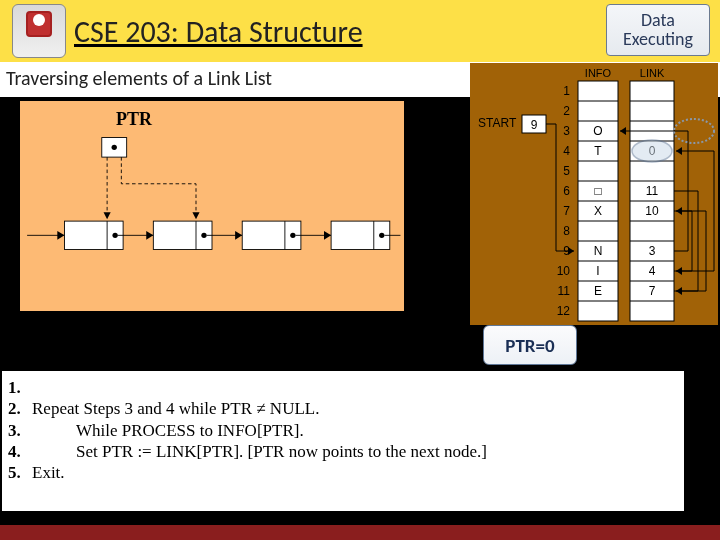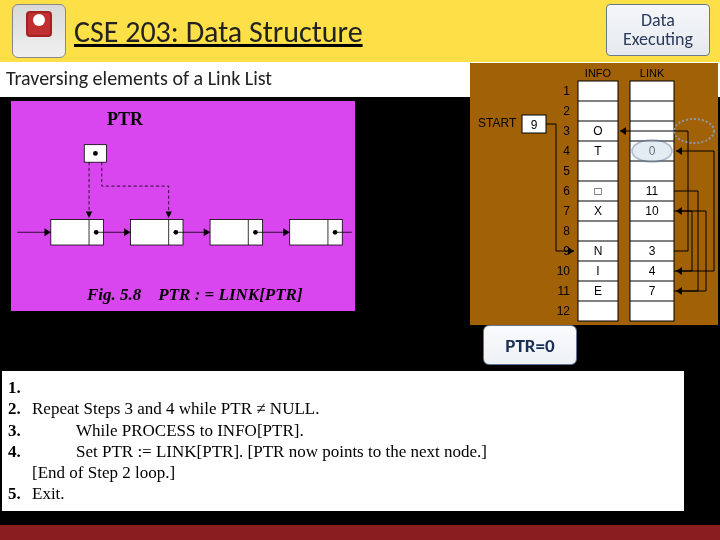--- a/index.html
+++ b/index.html
@@ -7,21 +7,21 @@
   .header { background: #fde047; height: 62px; display: flex; align-items: center; position: relative; text-decoration: underline; }
   .logo { width: 54px; height: 54px; margin: 4px 8px 4px 12px; background: linear-gradient(180deg,#d9d9d9,#f0f0f0); border: 1px solid #888; border-radius: 6px; position: relative; }
   .logo::before { content:""; position:absolute; top:6px; left:50%; transform:translateX(-50%); width:22px; height:22px; background:#c03030; border:2px solid #a52020; border-radius:4px; }
   .logo::after { content:""; position:absolute; top:9px; left:50%; transform:translateX(-50%); width:12px; height:12px; background:#fff; border-radius:50%; }
   .title { font-size: 30px; color: #222; }
   .badge { position: absolute; right: 10px; top: 4px; width: 104px; height: 52px; background: linear-gradient(180deg,#f4f6f9,#e6eaef); border: 1px solid #6b7a8f; border-radius: 4px; display:flex; align-items:center; justify-content:center; color:#2a3a5a; font-size:18px; line-height:1.05; text-align:center; font-weight:500;}
   .subtitle-bar { background:#fff; padding: 4px 12px 7px 6px; font-size:20px; color:#222; }
   .content { background:#000; position:relative; height: calc(540px - 62px - 34px - 16px); }
   .footer { height:16px; background:#8a1e1e; }
   
-  .fig-panel { position:absolute; left:11px; top:4px; width:344px; height:210px; background:#d946ef; }
+  .fig-panel { position:absolute; left:20px; top:4px; width:384px; height:210px; background:#fdba74; }
   .fig-panel svg { width:100%; height:100%; }
   .fig-label-ptr { position:absolute; left:96px; top:8px; font-family: 'Times New Roman', serif; font-size:18px; font-weight:600; }
   .fig-caption { position:absolute; left:76px; bottom:6px; font-family: 'Times New Roman', serif; font-size:17px; font-style:italic; font-weight:600; }
   .fig-caption .eq { font-style: italic; }
   
   .ptr-pill { position:absolute; left:483px; top:228px; width:94px; height:40px; background:linear-gradient(180deg,#fbfbfd,#edf1f6); border:1px solid #5f7797; border-radius:6px; display:flex; align-items:center; justify-content:center; color:#1a2f55; font-size:19px; font-weight:700; }
   
   .exec-pill { position:absolute; left:437px; top:300px; width:140px; height:28px; background:linear-gradient(180deg,#fafbfd,#eef2f7); border:1px solid #5f7797; border-radius:5px; display:flex; align-items:center; justify-content:center; color:#222; font-size:14px; text-decoration:underline; }
   .exec-arrow { position:absolute; left:421px; top:310px; width:0; height:0; border-top:6px solid transparent; border-bottom:6px solid transparent; border-right:14px solid #9fb0c7; }
   
@@ -184,25 +184,20 @@
         <line x1="310" y1="138" x2="350" y2="138" stroke="#000"></line>
         <polygon points="350,138 342,133 342,143" fill="#000"></polygon>
       </g>
       <g>
         <rect x="350" y="122" width="66" height="32" fill="#fff" stroke="#000"></rect>
         <line x1="398" y1="122" x2="398" y2="154" stroke="#000"></line>
         <circle cx="407" cy="138" r="3" fill="#000"></circle>
         <line x1="410" y1="138" x2="428" y2="138" stroke="#000"></line>
       </g>
     </svg>
-    <div class="fig-caption">
-      <span>Fig. 5.8</span>
-      &nbsp;&nbsp;
-      <span class="eq">PTR : = LINK[PTR]</span>
-    </div>
   </div>
 
   <div class="ptr-pill">PTR=0</div>
 
   <div class="exec-arrow"></div>
   <div class="exec-pill">While Executing</div>
 
   <div class="alg-panel">
     <div class="row">
         <div class="num">1.</div>
@@ -213,23 +208,19 @@
       </div>
     <div class="row">
         <div class="num">3.</div>
         <div class="stepsub">While PROCESS to INFO[PTR].</div>
       </div>
     <div class="row">
         <div class="num">4.</div>
         <div class="stepsub">Set PTR := LINK[PTR]. [PTR now points to the next node.]</div>
       </div>
     <div class="row">
-        <div class="num"></div>
-        <div>[End of Step 2 loop.]</div>
-      </div>
-    <div class="row">
         <div class="num">5.</div>
         <div>Exit.</div>
       </div>
   </div>
 
 </div>
 <div class="footer"></div>
 
 </body></html>

